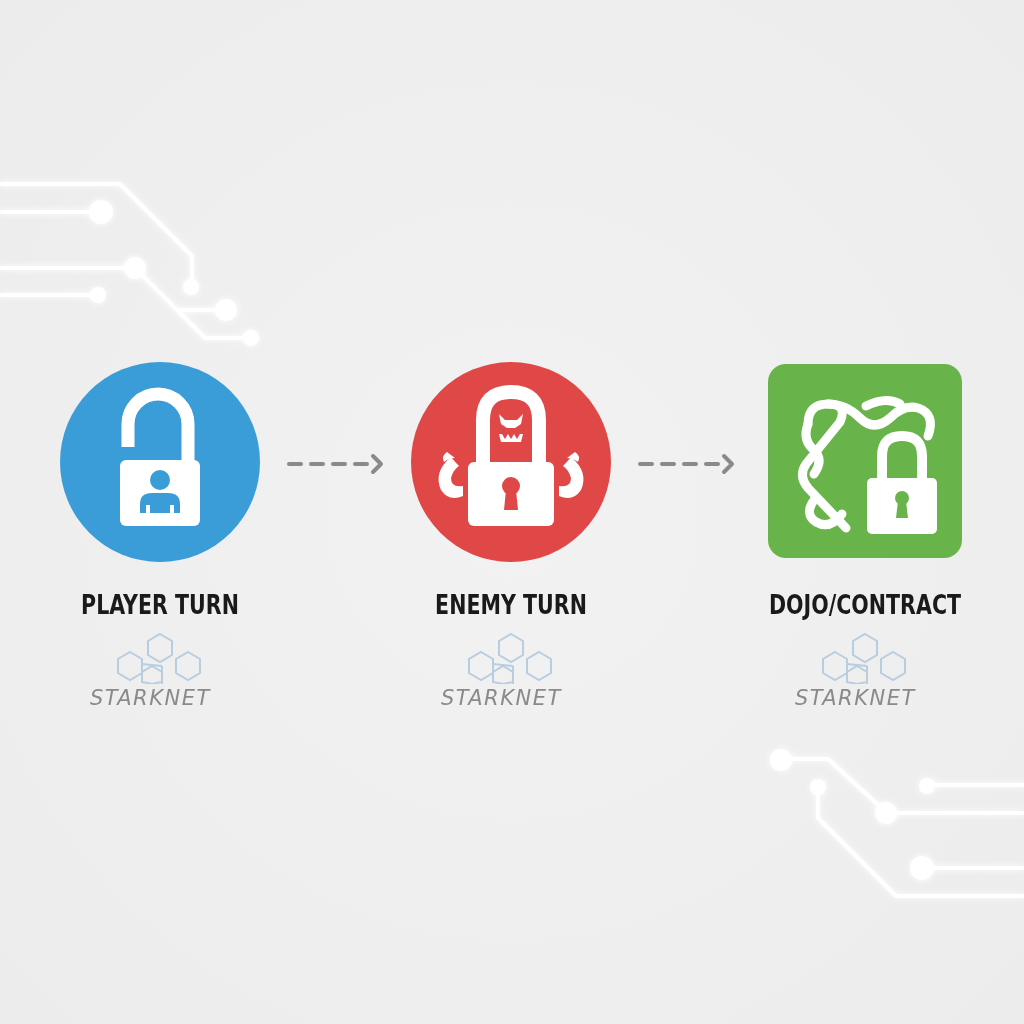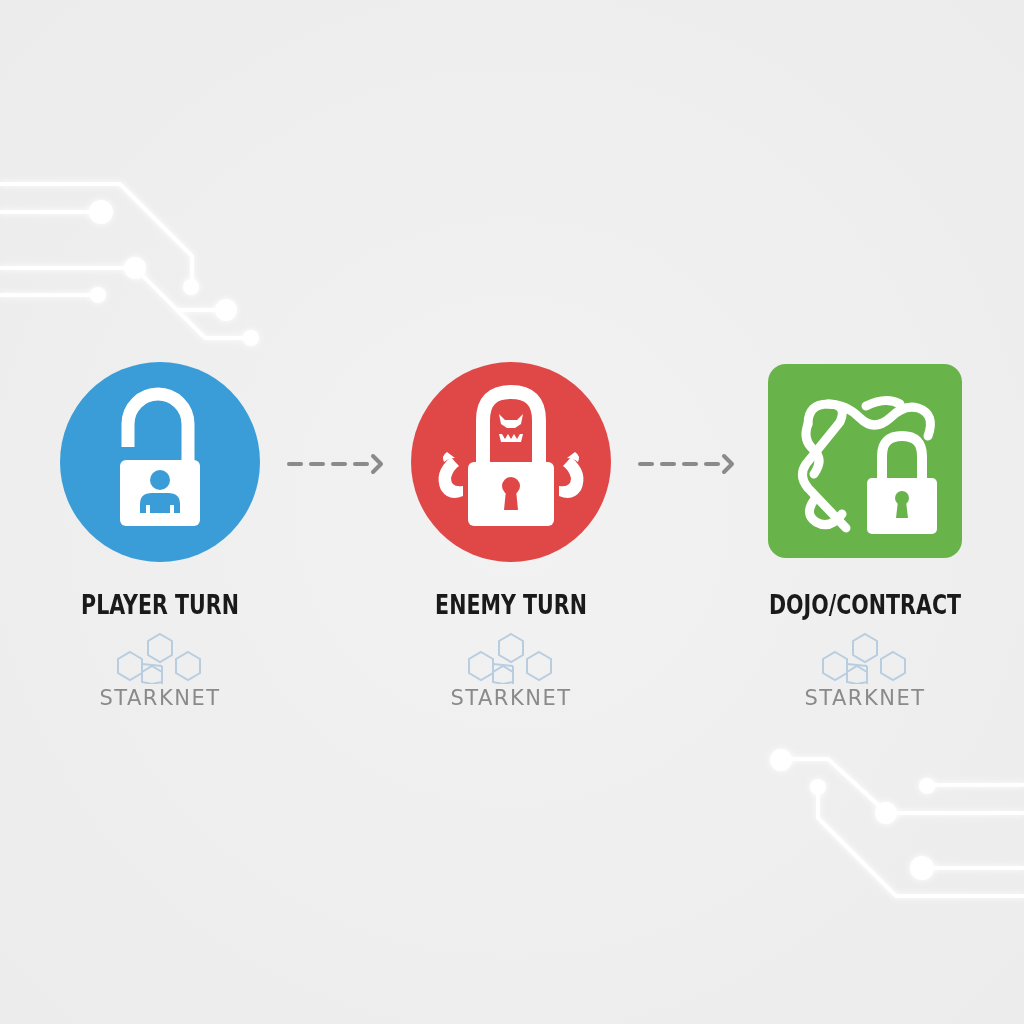--- a/index.html
+++ b/index.html
@@ -46,21 +46,22 @@
       font-size: 26px;
       color: #1a1a1a;
       letter-spacing: 0px;
       text-align: center;
       white-space: nowrap;
       transform: scaleX(0.88);
     }
     .brand {
       position: absolute;
       width: 140px;
-      text-align: center;
+      text-align: left;
+      font-style: italic;
     }
     .brand-text {
       display: block;
       font-family: "DejaVu Sans", sans-serif;
       font-size: 21px;
       letter-spacing: 1.5px;
       color: #8a8a8a;
       font-weight: normal;
       margin-top: -2px;
     }

